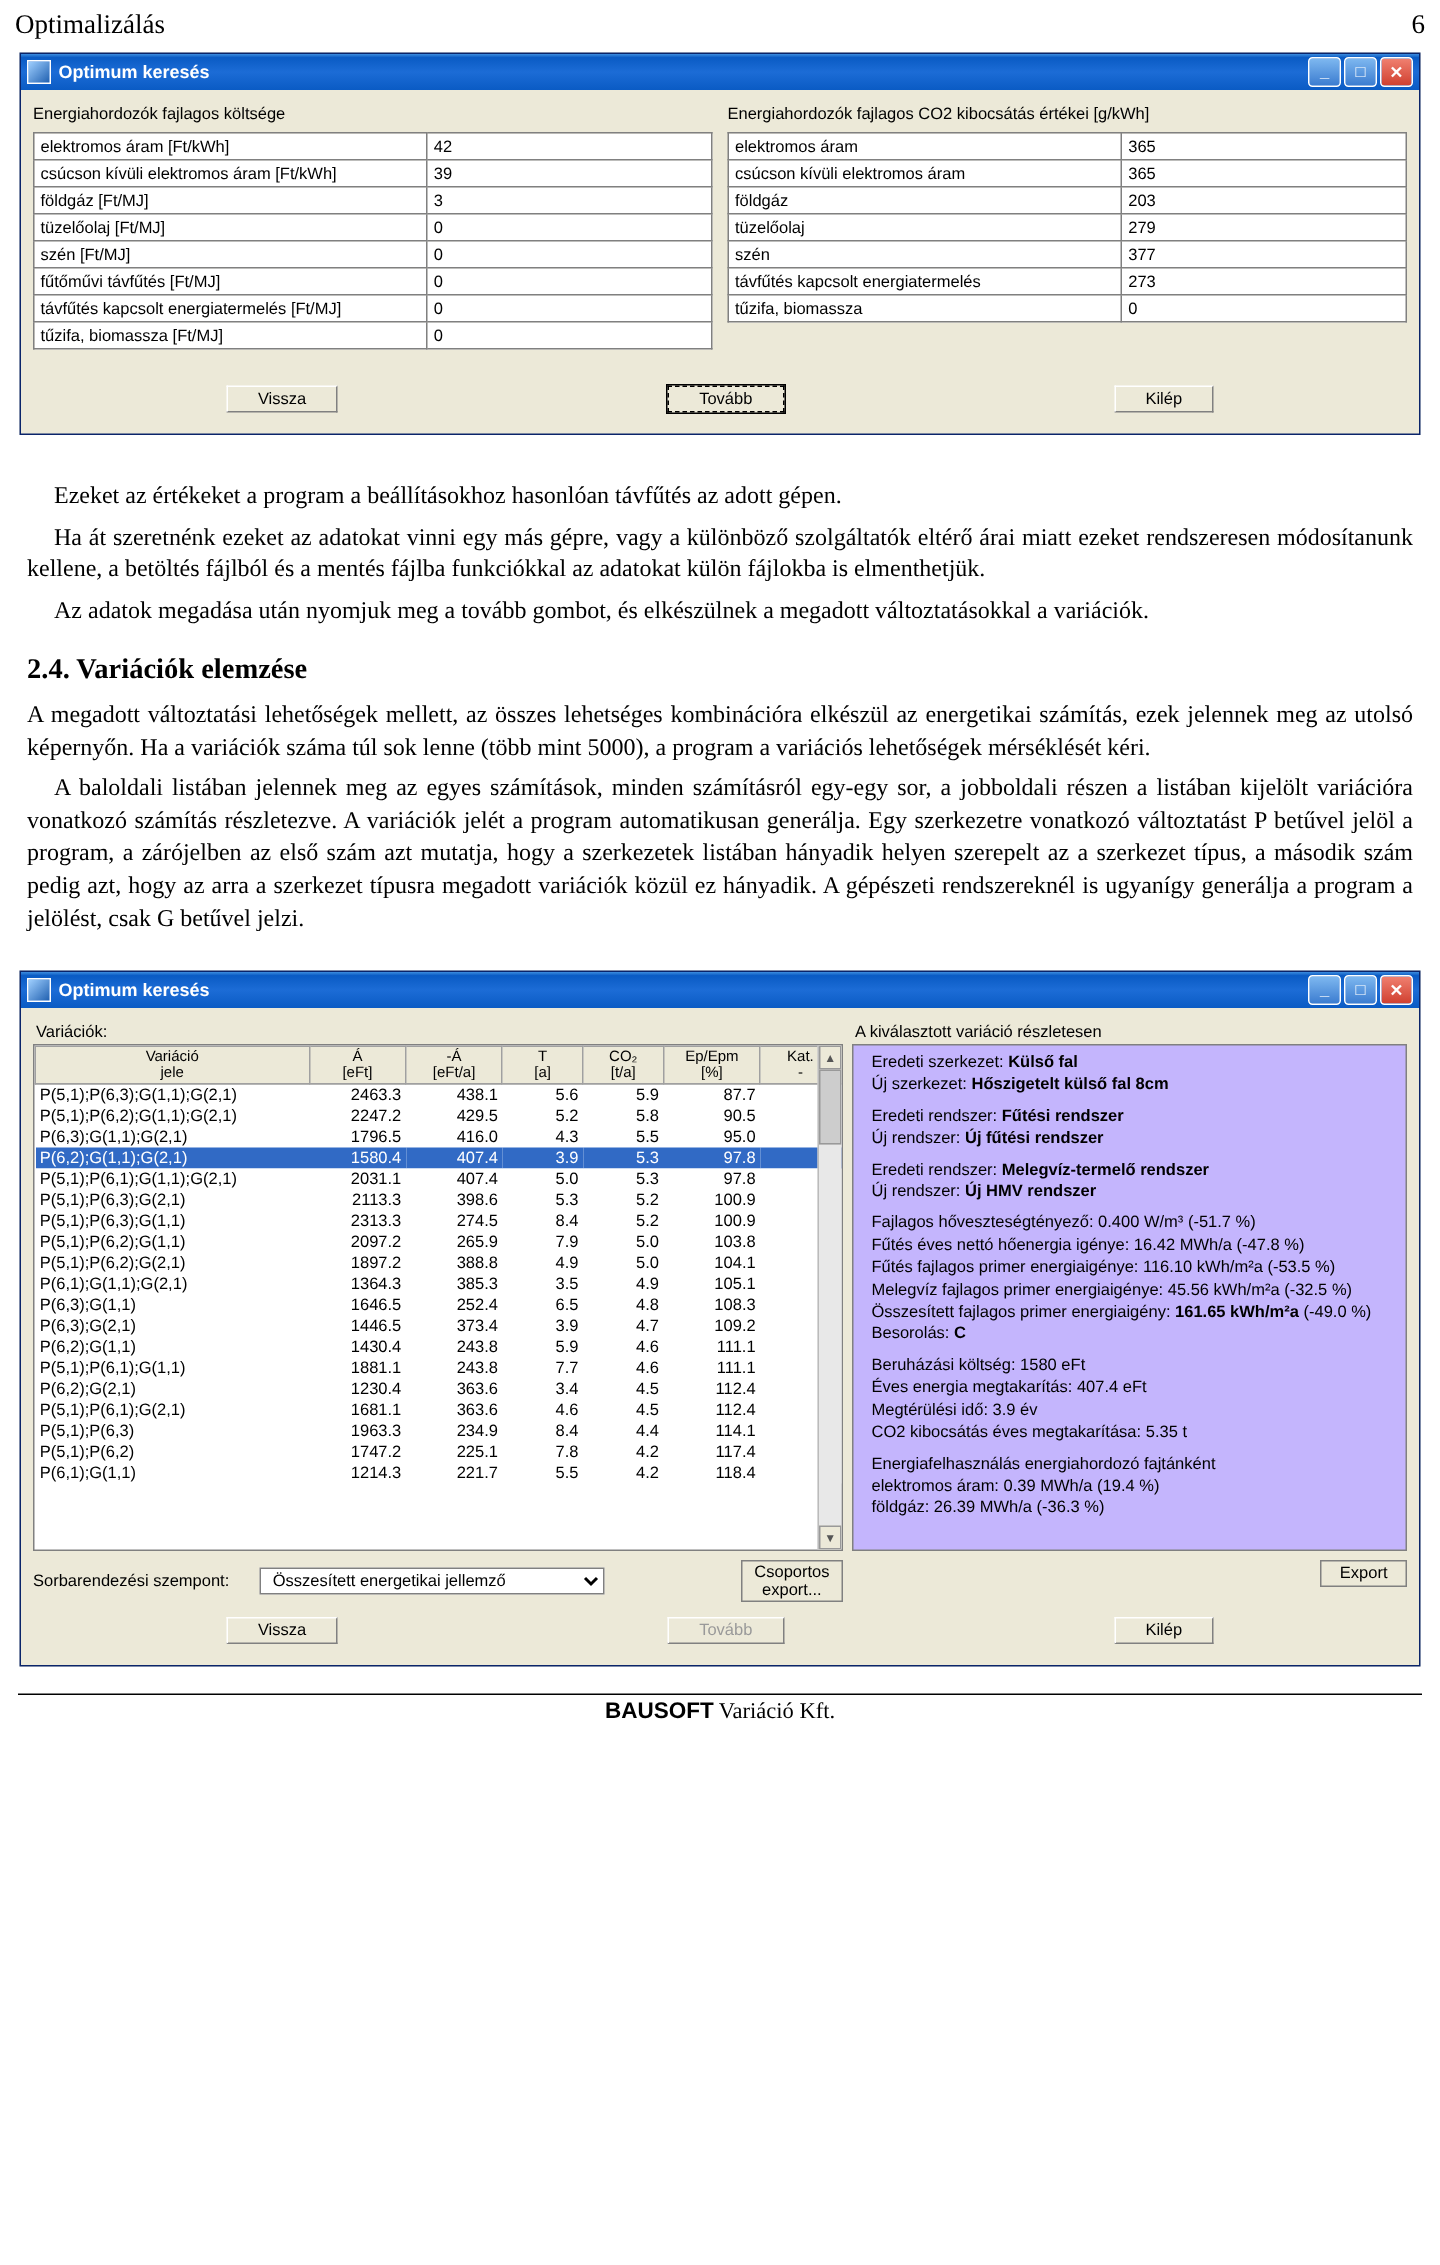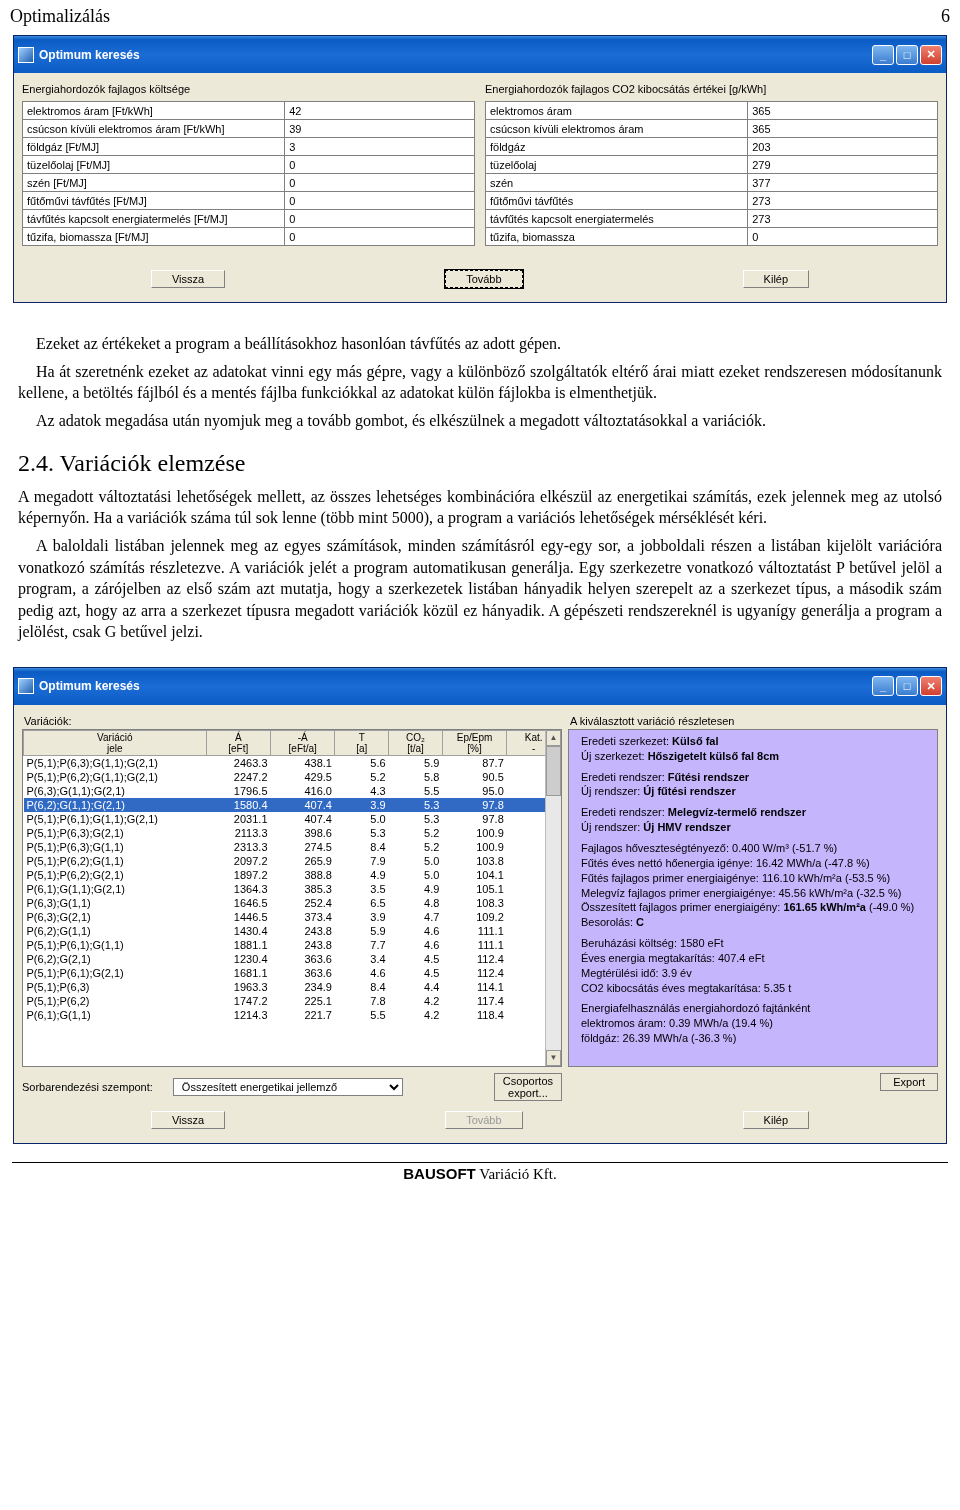--- a/index.html
+++ b/index.html
@@ -16,21 +16,21 @@
     margin: 4px auto 18px;
     border: 1px solid #0a246a;
     font-family: Tahoma, Geneva, sans-serif;
     font-size: 11px;
     color: #000;
     background: #ece9d8;
   }
   .titlebar {
     background: linear-gradient(to bottom, #3c8cde 0%, #0a5bc4 10%, #1c6cd6 50%, #0a5bc4 100%);
     color: #fff;
-    height: 37px;
+    height: 24px;
     display: flex;
     align-items: center;
     padding: 0 4px;
   }
   .titlebar .app-icon {
     width: 16px; height: 16px;
     background: linear-gradient(135deg, #a0d0ff, #2060b0);
     border: 1px solid #fff;
     margin-right: 5px;
   }
@@ -67,21 +67,21 @@
     font-size: 11px;
     padding: 2px 20px;
     background: #ece9d8;
     border: 1px solid #808080;
     border-top-color: #fff; border-left-color: #fff;
     cursor: pointer;
   }
   .winbtn.focus { border: 1px dashed #000; outline: 1px solid #000; }
   .article { padding: 6px 18px 14px; font-size: 16px; line-height: 1.35; text-align: justify; }
   .article p { margin: 6px 0; }
-  .article h3 { font-size: 24px; font-weight: normal; margin: 16px 0 4px; }
+  .article h3 { font-size: 19px; font-weight: bold; margin: 16px 0 4px; }
   
   .split { display: flex; }
   .pane-left { width: 540px; border-right: 0; }
   .pane-right { flex: 1; padding-left: 6px; }
   .paneh { font-size: 11px; padding: 2px 0 2px 2px; }
   .datatable { width: 100%; border-collapse: collapse; font-size: 11px; table-layout: fixed; }
   .datatable th {
     background: #ece9d8;
     border: 1px solid #a0a0a0;
     font-weight: normal;
@@ -191,24 +191,20 @@
                 <td class="lbl">földgáz</td>
                 <td class="val">203</td>
               </tr>
               <tr>
                 <td class="lbl">tüzelőolaj</td>
                 <td class="val">279</td>
               </tr>
               <tr>
                 <td class="lbl">szén</td>
                 <td class="val">377</td>
-              </tr>
-              <tr>
-                <td class="lbl">fűtőművi távfűtés</td>
-                <td class="val">273</td>
               </tr>
               <tr>
                 <td class="lbl">távfűtés kapcsolt energiatermelés</td>
                 <td class="val">273</td>
               </tr>
               <tr>
                 <td class="lbl">tűzifa, biomassza</td>
                 <td class="val">0</td>
               </tr>
             </tbody>

